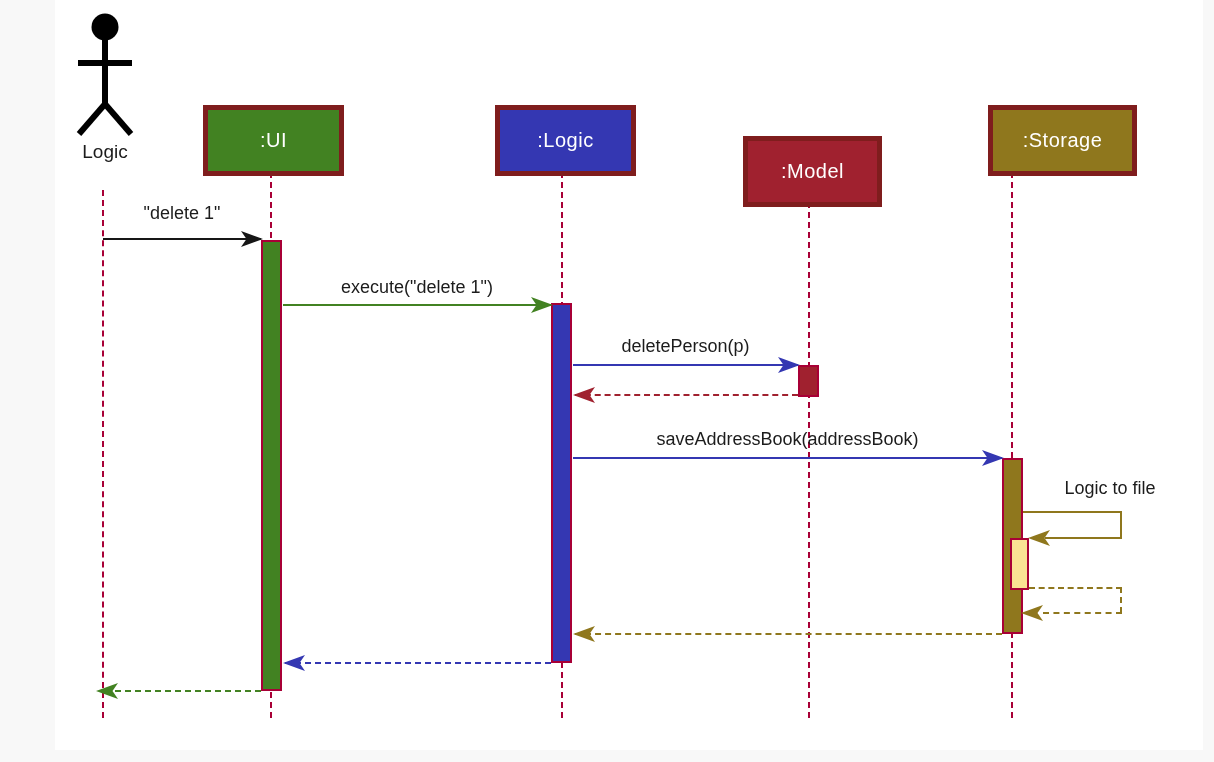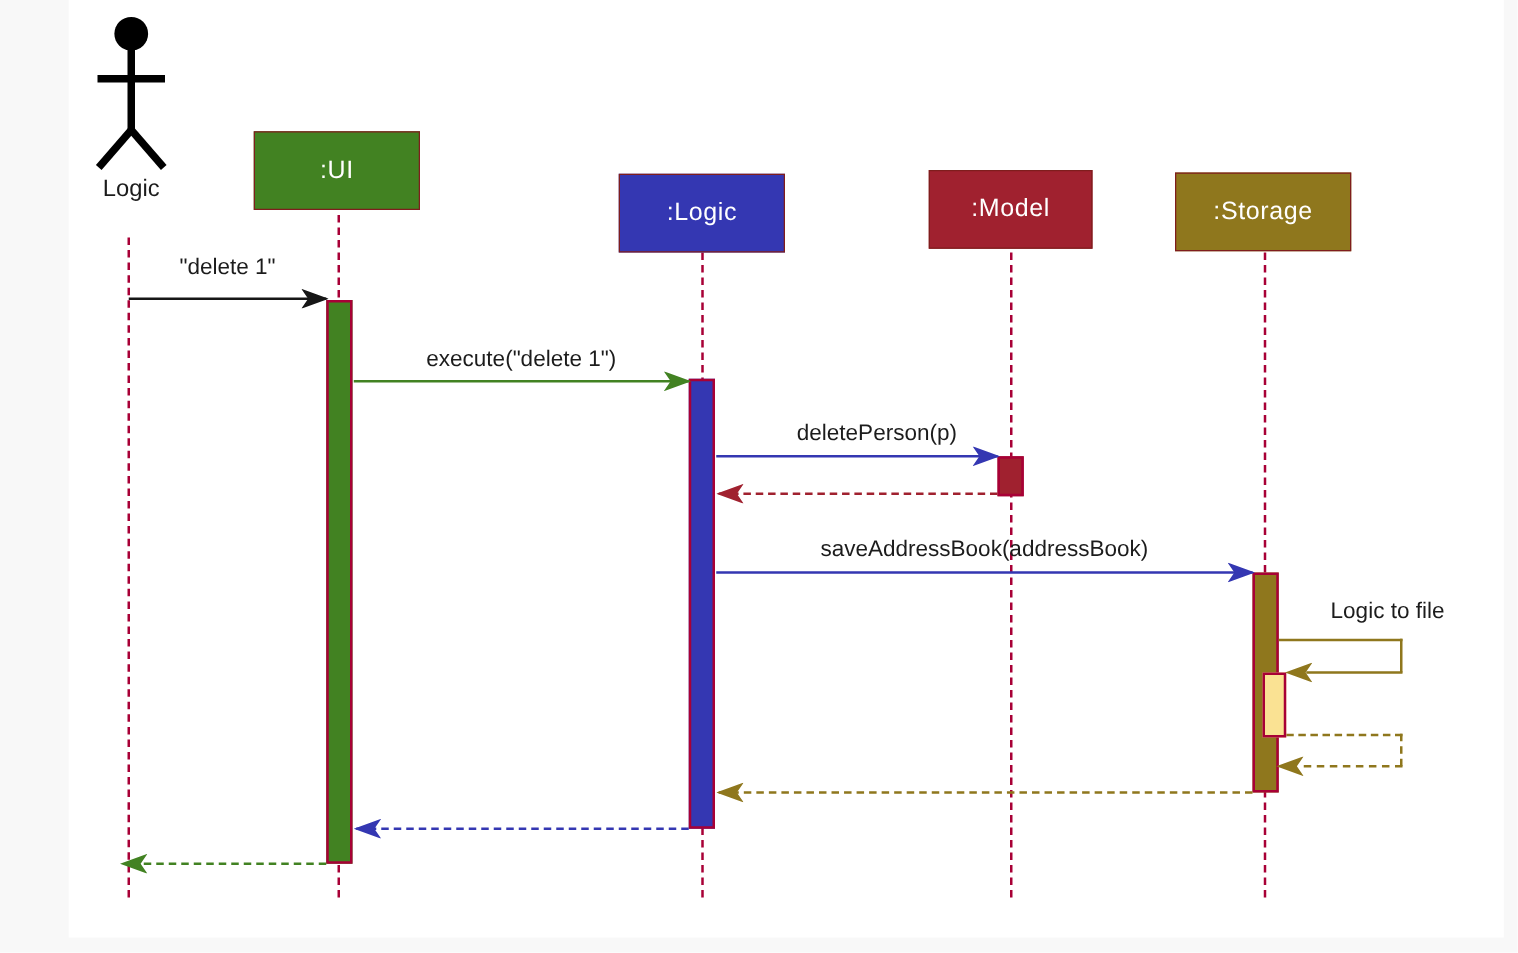--- a/index.html
+++ b/index.html
@@ -16,21 +16,21 @@
     background:#ffffff;
   }
   
   .lifeline{
     position:absolute;width:0;
     border-left:2px dashed #A80036;
   }
   
   .pbox{
     position:absolute;top:105px;height:61px;
-    border:1px solid #7f1d1d;
+    border:5px solid #7f1d1d;
     color:#ffffff;font-size:20px;line-height:61px;text-align:center;
     letter-spacing:0.5px;
   }
   .fill-ui{background:#428222;}
   .fill-logic{background:#3437B2;}
   .fill-model{background:#A0212F;}
   .fill-storage{background:#8F771D;}
   
   .abar{position:absolute;border:2px solid #A80036;}
   
@@ -74,39 +74,39 @@
   </svg>
   <div class="actor-label">Logic</div>
 
   <div class="lifeline" style="left:102px;top:190px;height:528px;"></div>
   <div class="lifeline" style="left:270px;top:172px;height:546px;"></div>
   <div class="lifeline" style="left:561px;top:172px;height:546px;"></div>
   <div class="lifeline" style="left:808px;top:172px;height:546px;"></div>
   <div class="lifeline" style="left:1011px;top:172px;height:546px;"></div>
 
   <div class="pbox fill-ui" style="left:203px;width:131px;">:UI</div>
-  <div class="pbox fill-logic" style="left:495px;width:131px;margin-top:34px;">:Logic</div>
+  <div class="pbox fill-logic" style="left:495px;width:131px;">:Logic</div>
   <div class="pbox fill-model" style="left:743px;width:129px;margin-top:31px;">:Model</div>
-  <div class="pbox fill-storage" style="left:940px;width:139px;margin-top:33px;">:Storage</div>
+  <div class="pbox fill-storage" style="left:988px;width:139px;">:Storage</div>
 
   <div class="abar fill-ui" style="left:261px;top:240px;width:17px;height:447px;"></div>
   <div class="abar fill-logic" style="left:551px;top:303px;width:17px;height:356px;"></div>
   <div class="abar fill-model" style="left:798px;top:365px;width:17px;height:28px;"></div>
   <div class="abar fill-storage" style="left:1002px;top:458px;width:17px;height:172px;"></div>
   <div class="abar" style="left:1010px;top:538px;width:15px;height:48px;background:#FAE293;z-index:3;"></div>
 
   <div class="mlabel" style="left:103px;width:158px;top:203px;">"delete 1"</div>
   <div class="mline" style="left:103px;width:158px;top:238px;border-top-color:#161616;"></div>
   <div class="ah right c-black" style="left:241px;top:231px;"></div>
 
   <div class="mlabel" style="left:283px;width:268px;top:277px;">execute("delete 1")</div>
   <div class="mline" style="left:283px;width:268px;top:304px;border-top-color:#428222;"></div>
   <div class="ah right c-green" style="left:531px;top:297px;"></div>
 
-  <div class="mlabel" style="left:573px;width:225px;top:336px;padding-left:16px;">deletePerson(p)</div>
+  <div class="mlabel" style="left:573px;width:225px;top:336px;">deletePerson(p)</div>
   <div class="mline" style="left:573px;width:225px;top:364px;border-top-color:#3437B2;"></div>
   <div class="ah right c-blue" style="left:778px;top:357px;"></div>
 
   <div class="mline dashed" style="left:575px;width:223px;top:394px;border-top-color:#A0212F;"></div>
   <div class="ah left c-red" style="left:573px;top:387px;"></div>
 
   <div class="mlabel" style="left:573px;width:429px;top:429px;">saveAddressBook(addressBook)</div>
   <div class="mline" style="left:573px;width:429px;top:457px;border-top-color:#3437B2;"></div>
   <div class="ah right c-blue" style="left:982px;top:450px;"></div>
 

